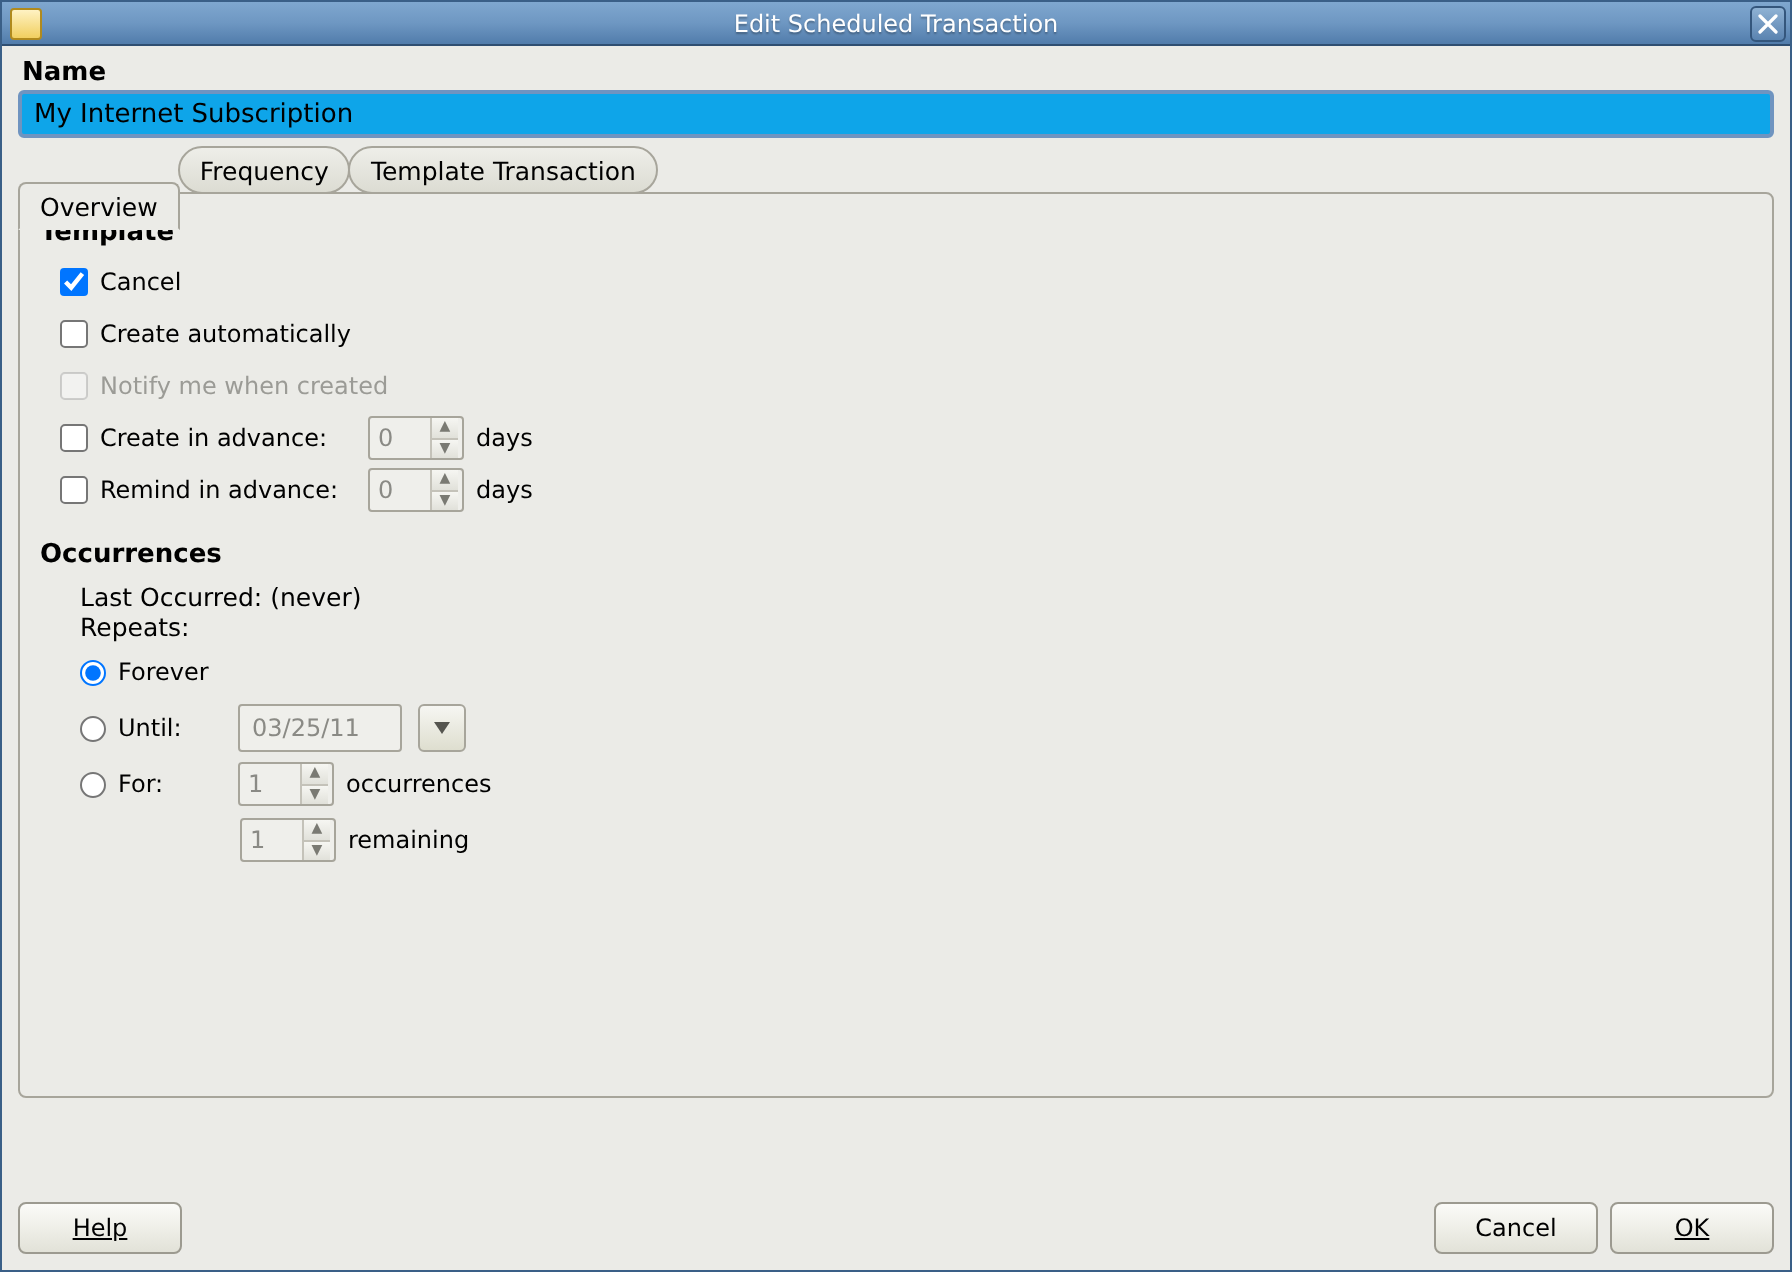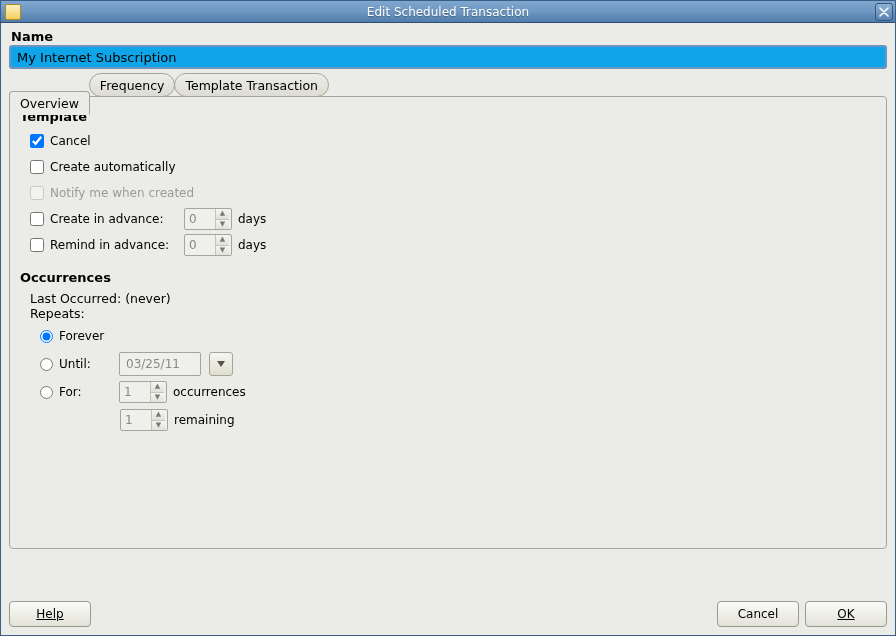--- a/index.html
+++ b/index.html
@@ -170,21 +170,21 @@
     text-align: center;
     color: #7a7a73;
     cursor: pointer;
     background: linear-gradient(#f6f6f2,#e1e1da);
   }
   .spin .arrows span + span { border-top: 1px solid #c4c2b9; }
 
   .advance-label { width: 128px; }
 
   .occ-section { margin-top: 14px; }
-  .occ-line { margin-left: 10px; font-size: 12.5px; }
+  .occ-line { margin-left: 20px; font-size: 12.5px; }
   .radio-row {
     display: flex;
     align-items: center;
     margin: 2px 0 2px 20px;
     height: 26px;
     gap: 6px;
   }
   .radio-row input[type=radio]{ margin:0; }
   .radio-label { width: 54px; }
 

